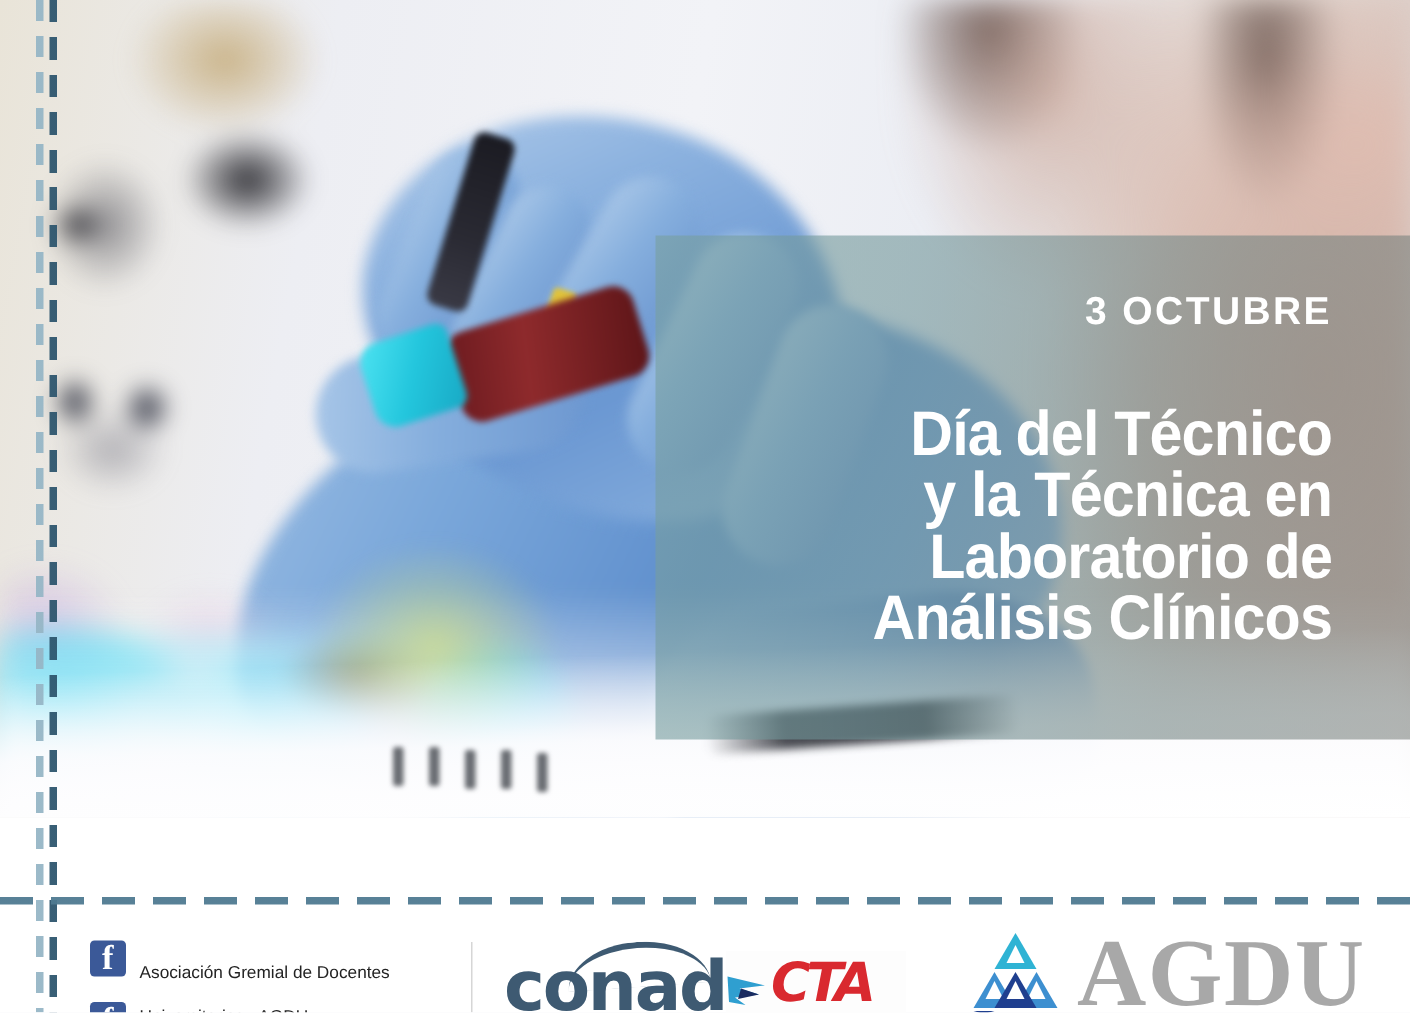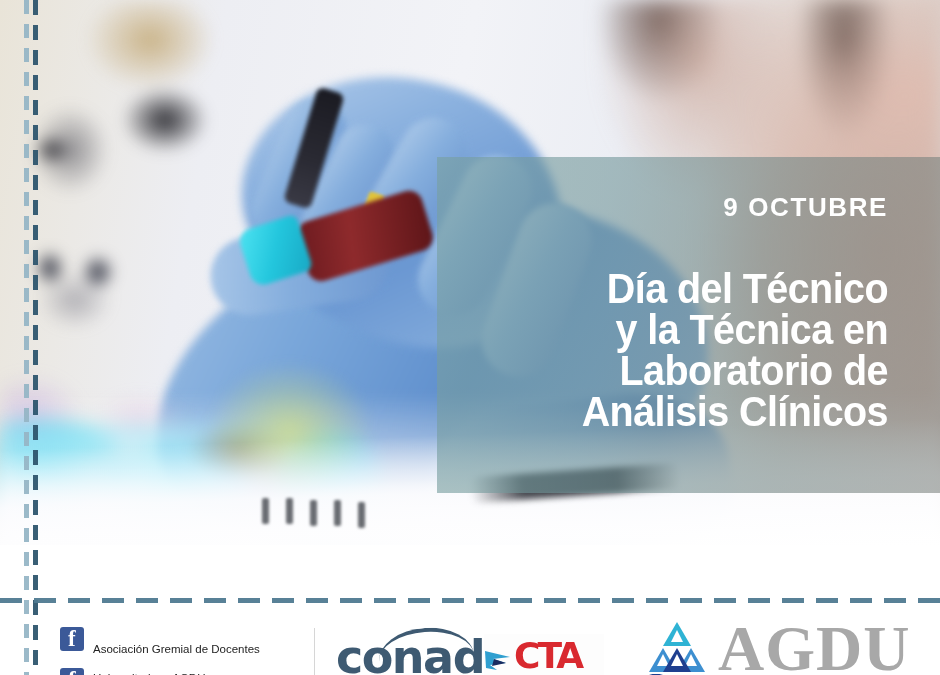--- a/index.html
+++ b/index.html
@@ -347,20 +347,21 @@
     width: 120px;
     height: 42px;
     background: #fdfdfd;
   }
   .cta-word {
     position: absolute;
     left: 30px;
     top: 4px;
     font-size: 36px;
     font-weight: bold;
+    font-style: italic;
     color: #d9292f;
     letter-spacing: -3px;
     font-family: "DejaVu Sans", sans-serif;
     line-height: 1;
   }
   .cta-bird {
     position: absolute;
     left: 0px;
     top: 12px;
     width: 40px;
@@ -422,21 +423,21 @@
     <div class="dark-streak"></div>
     <div class="paper-bar" style="left:262px; top:498px; width:7px; height:26px;"></div>
     <div class="paper-bar" style="left:286px; top:498px; width:7px; height:26px;"></div>
     <div class="paper-bar" style="left:310px; top:500px; width:7px; height:26px;"></div>
     <div class="paper-bar" style="left:334px; top:500px; width:7px; height:26px;"></div>
     <div class="paper-bar" style="left:358px; top:502px; width:7px; height:26px;"></div>
   </div>
 
   <div class="text-panel"></div>
 
-  <div class="panel-date">9 OCTUBRE</div>
+  <div class="panel-date">3 OCTUBRE</div>
 
   <div class="panel-title">
     <span class="tline">Día del Técnico</span>
     <span class="tline">y la Técnica en</span>
     <span class="tline">Laboratorio de</span>
     <span class="tline">Análisis Clínicos</span>
   </div>
 
   <div class="footer"></div>
 

